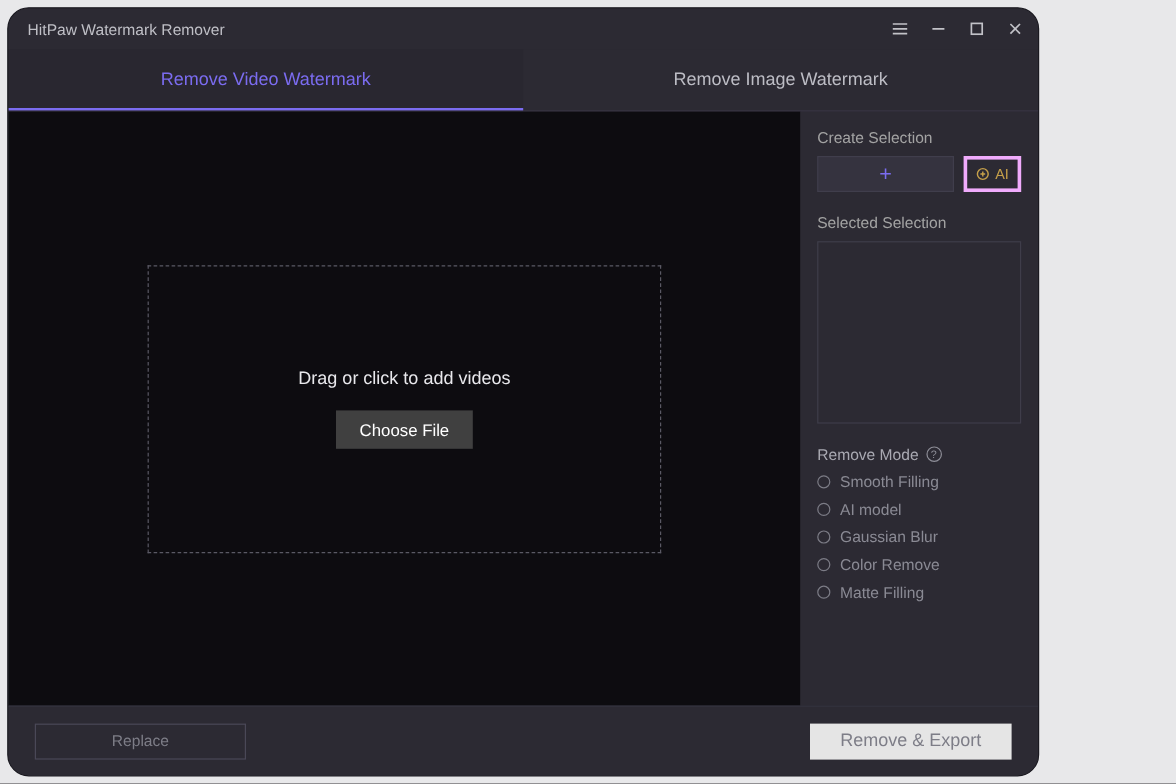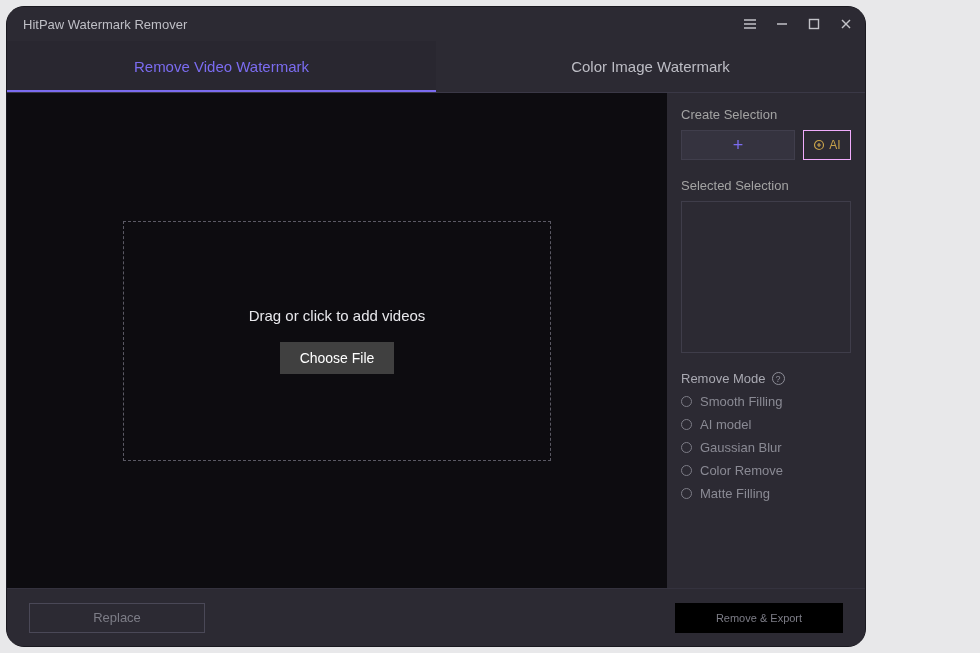--- a/index.html
+++ b/index.html
@@ -118,21 +118,21 @@
     background: #35333f;
     border: 1px solid #403e4c;
     display: flex; align-items: center; justify-content: center;
     color: #7b6cf0;
     font-size: 18px;
     cursor: pointer;
   }
   .ai-btn {
     width: 48px;
     height: 30px;
-    border: 1px solid #f0abfc;
+    border: 3px solid #f0abfc;
     background: transparent;
     color: #c6a04a;
     font-size: 12px;
     display: flex; align-items: center; justify-content: center;
     gap: 4px;
     cursor: pointer;
   }
   .ai-btn svg { width: 12px; height: 12px; }
   .selected-box {
     border: 1px solid #3f3d4a;
@@ -178,23 +178,23 @@
     border: 1px solid #4a4857;
     background: transparent;
     color: #7d7d87;
     font-size: 13px;
     cursor: pointer;
   }
   .export-btn {
     width: 168px;
     height: 30px;
     border: none;
-    background: #000000;
+    background: #e5e5e5;
     color: #7d7d87;
-    font-size: 11px;
+    font-size: 15px;
     cursor: pointer;
     text-align: center;
   }
 </style>
 </head>
 <body>
 
 <div class="window">
 
   <div class="titlebar">
@@ -224,21 +224,21 @@
           </svg>
       </div>
     </div>
   </div>
 
   <div class="tabs">
     <div class="tab active">
       <span>Remove Video Watermark</span>
     </div>
     <div class="tab">
-      <span>Color Image Watermark</span>
+      <span>Remove Image Watermark</span>
     </div>
   </div>
 
   <div class="main">
 
     <div class="canvas-area">
       <div class="dropzone">
         <div class="dropzone-text">Drag or click to add videos</div>
         <button class="choose-file-btn">Choose File</button>
       </div>

